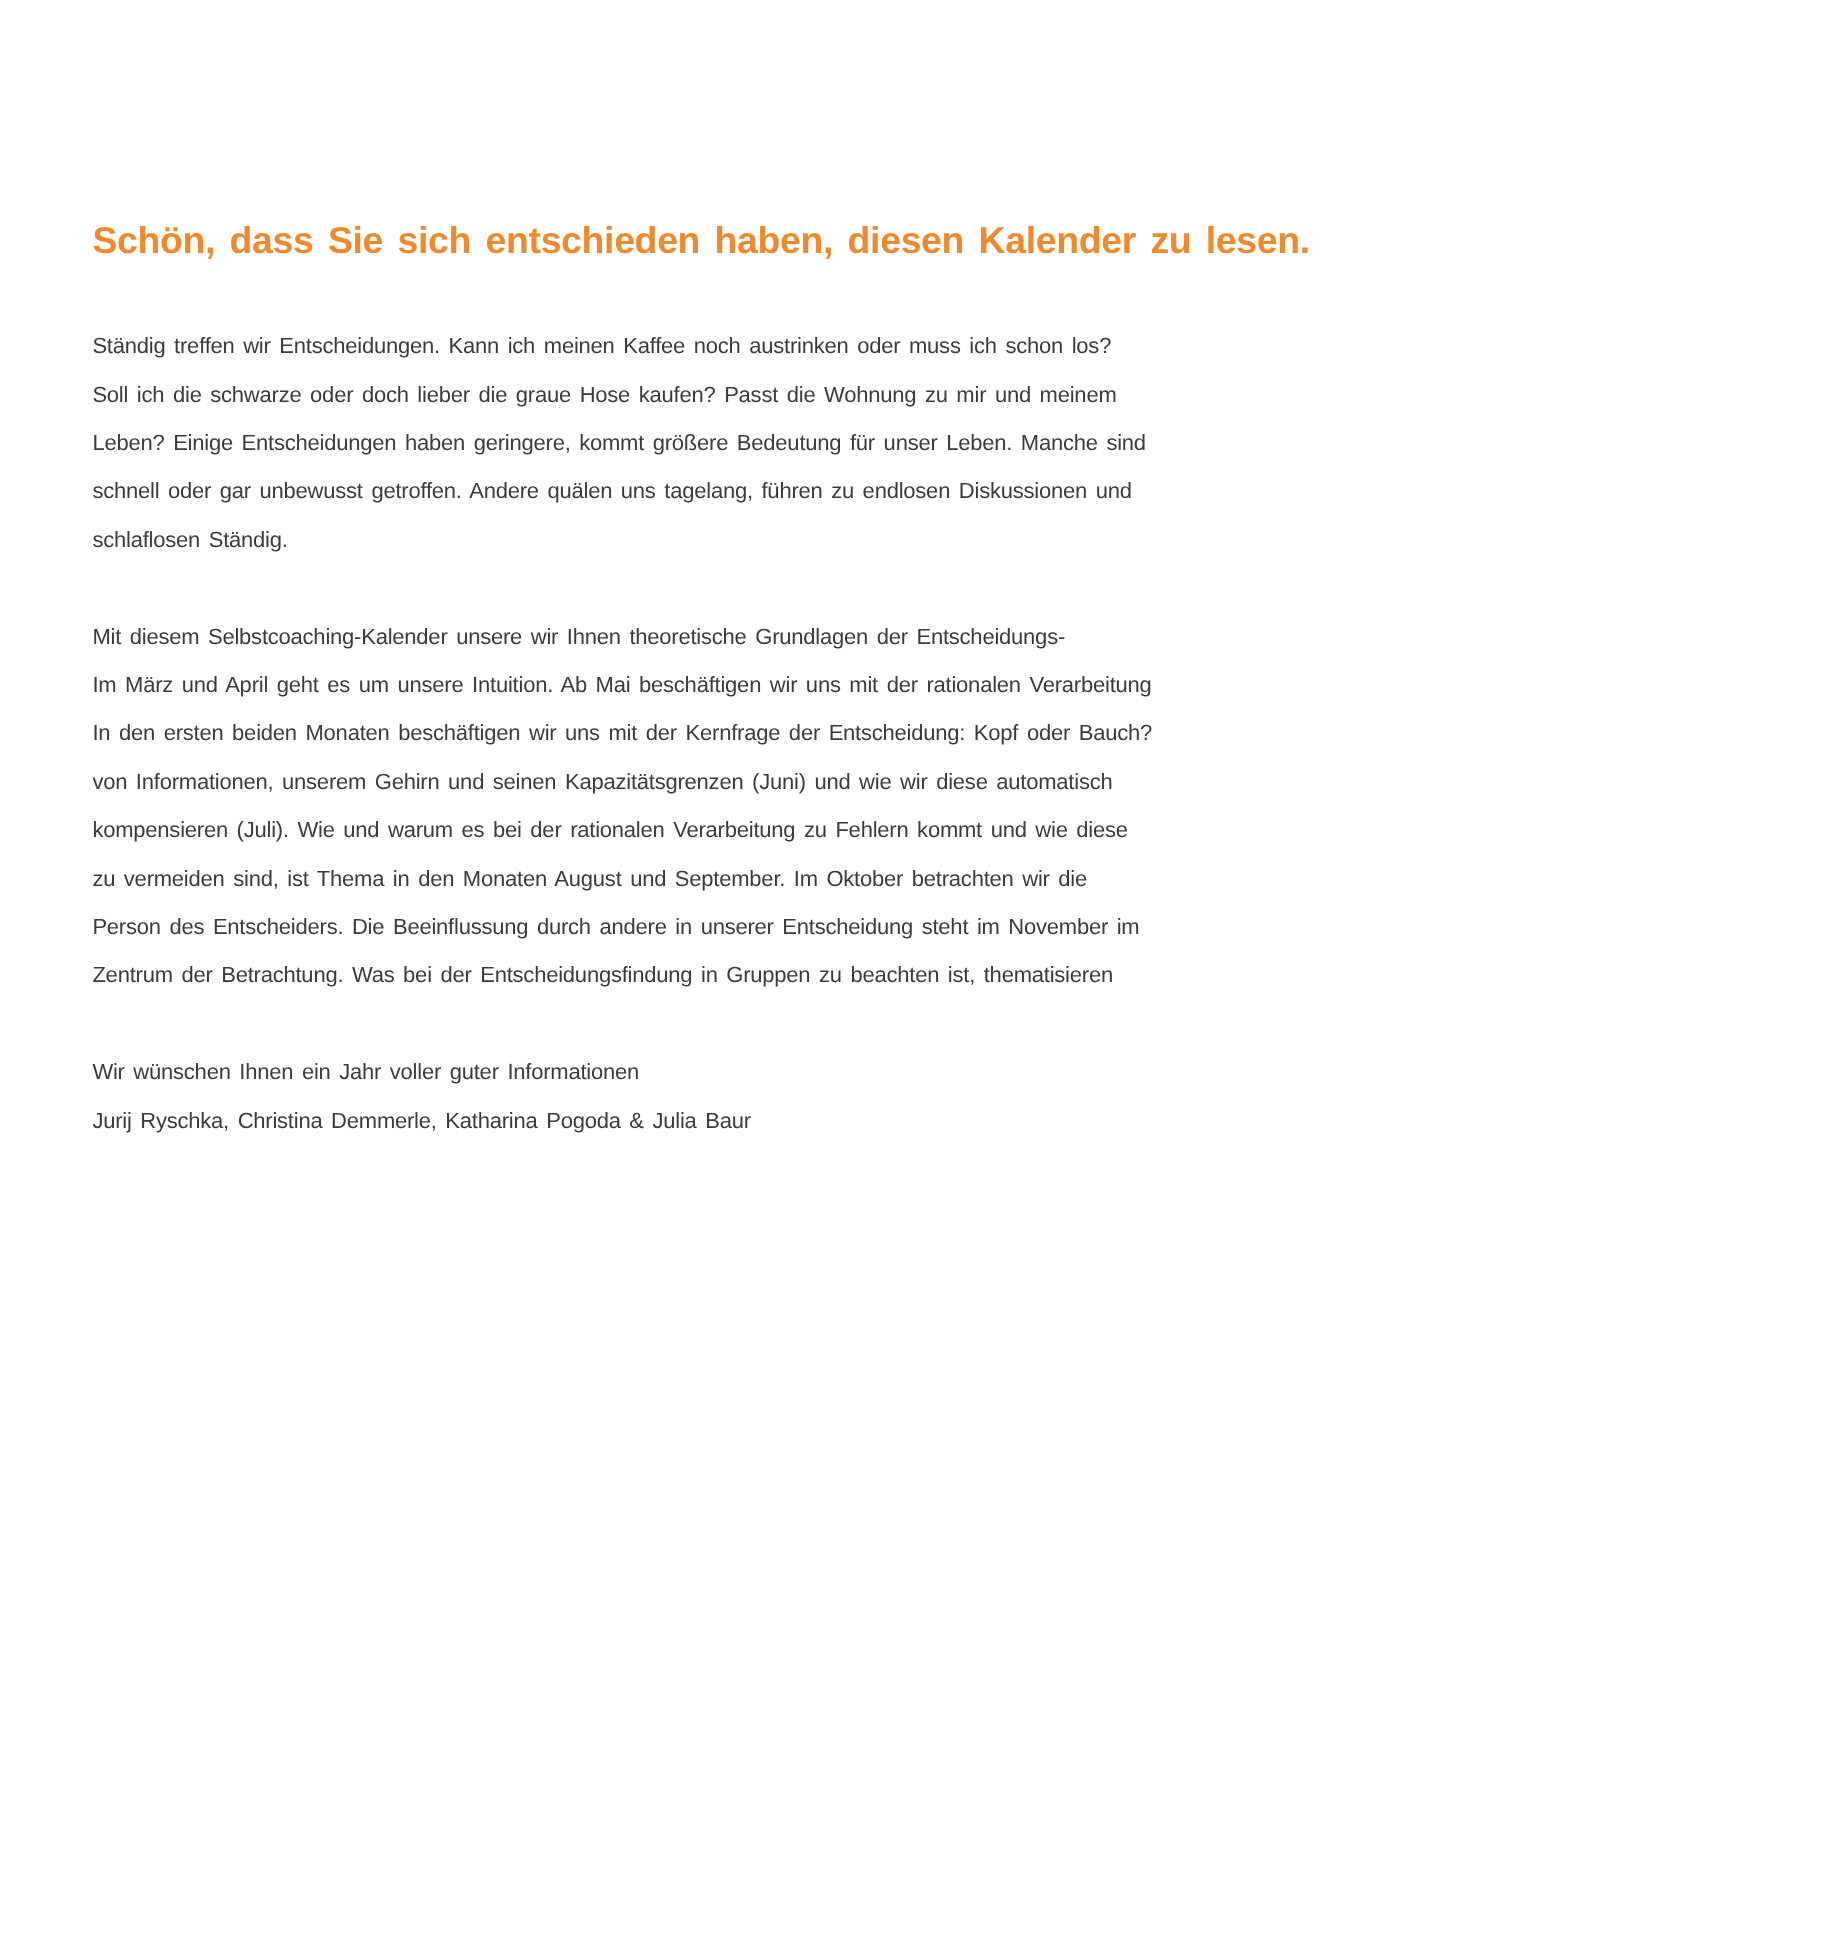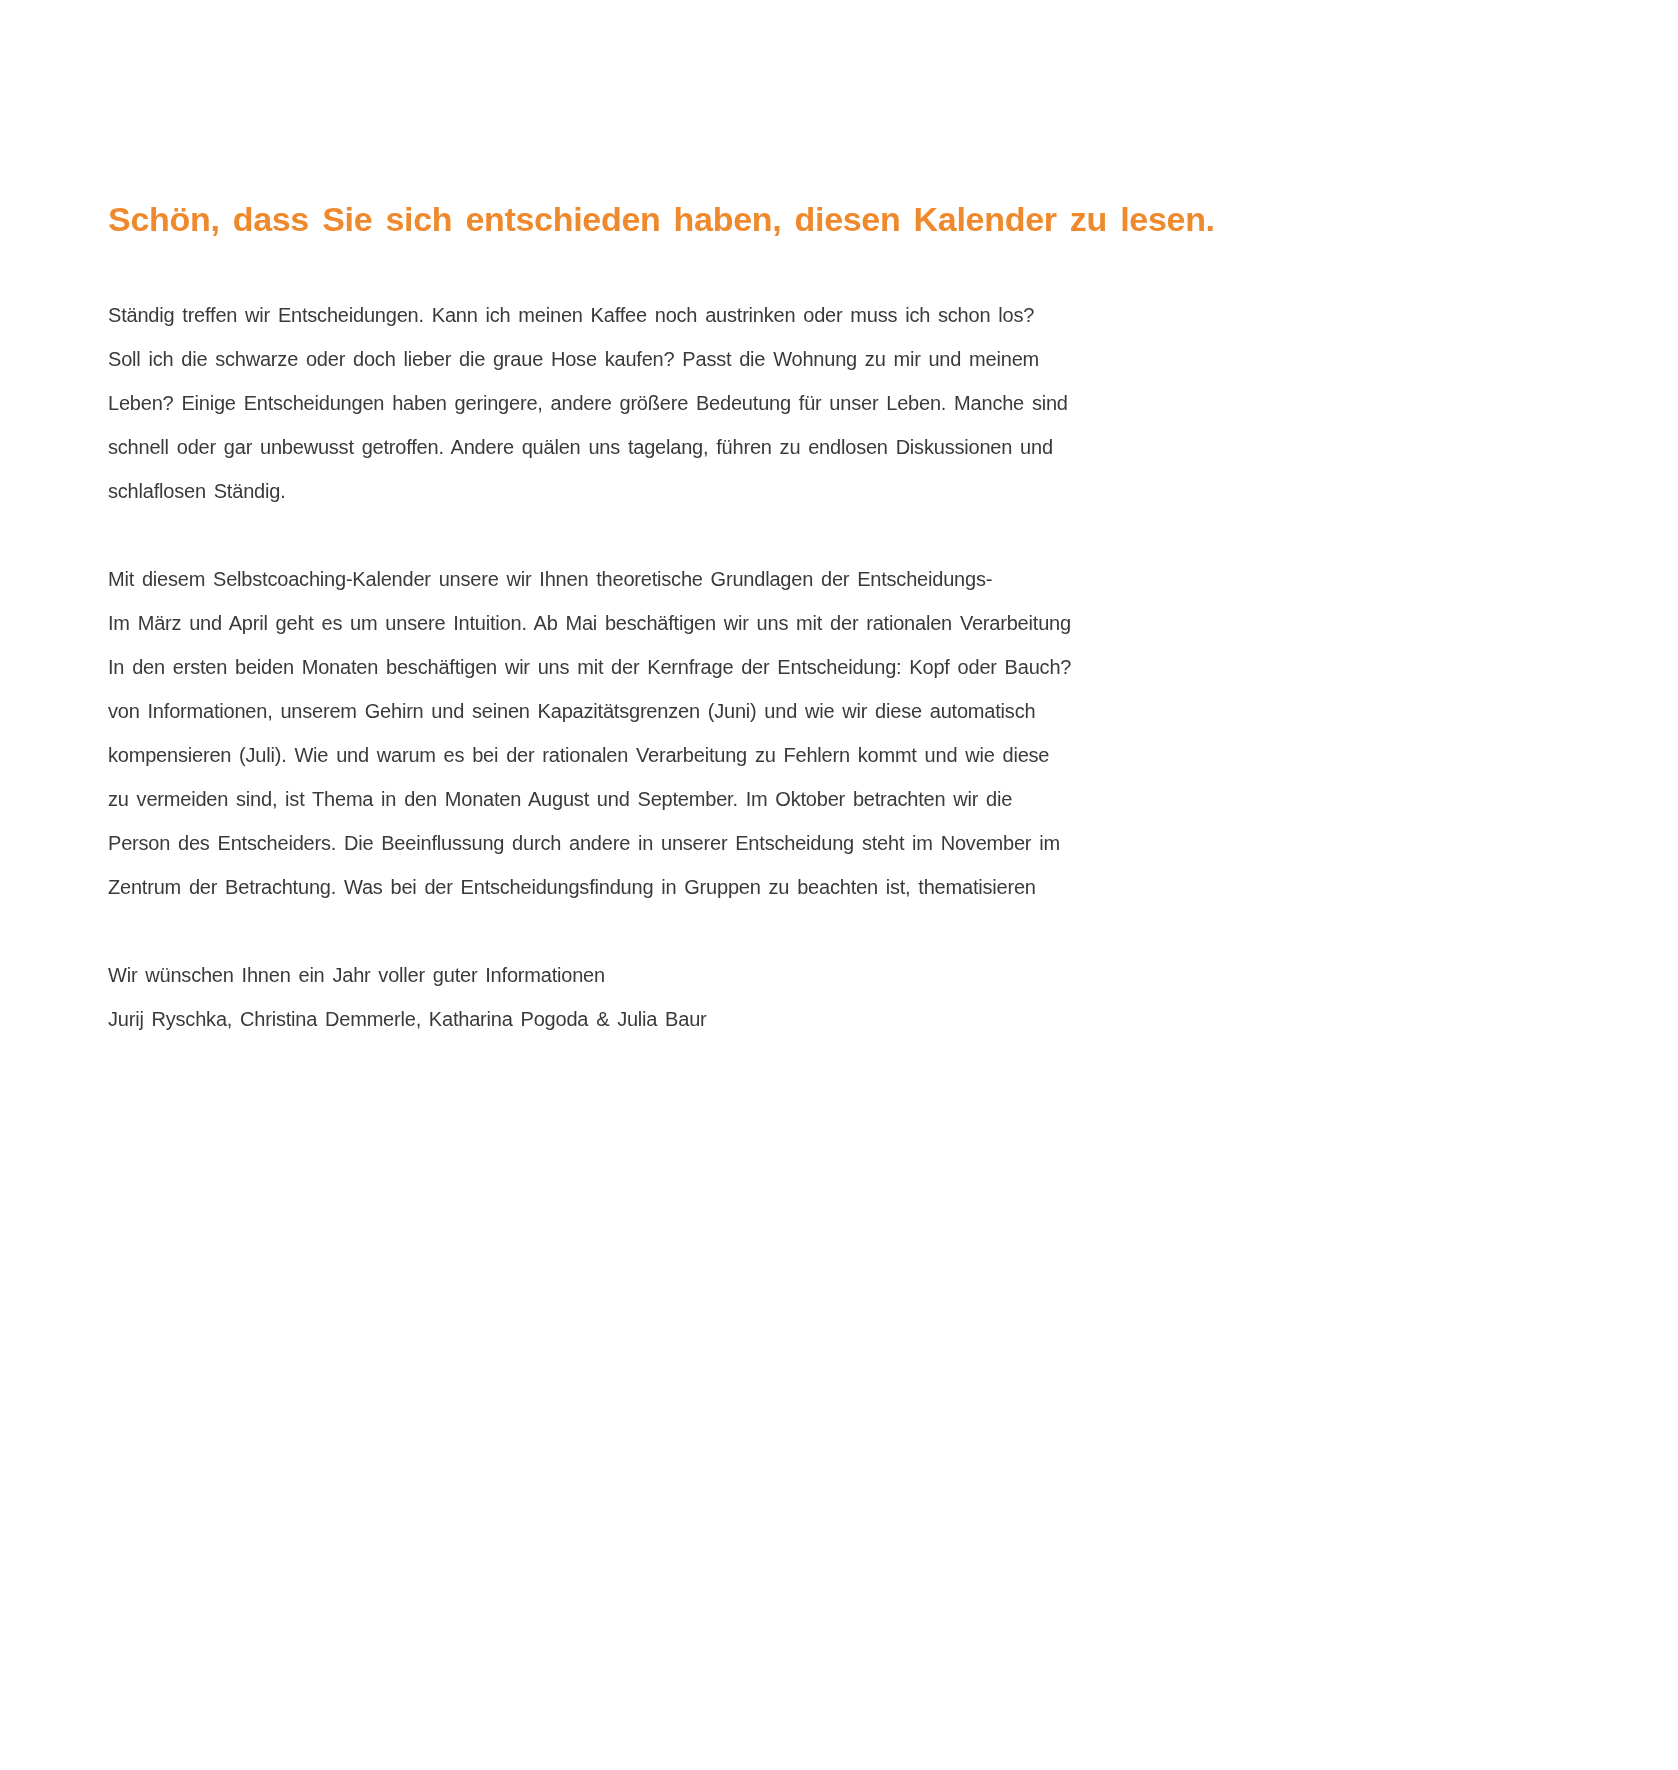--- a/index.html
+++ b/index.html
@@ -6,21 +6,21 @@
     margin: 0;
     padding: 0;
     background: #ffffff;
   }
   .page {
     position: relative;
     width: 1678px;
     height: 1770px;
     background: #ffffff;
     box-sizing: border-box;
-    padding: 197px 110px 0 108px;
+    padding: 197px 110px 0 84px;
     font-family: "Liberation Sans", sans-serif;
     color: #3a3a3a;
     overflow: hidden;
   }
   .heading {
     margin: 0 0 52px 0;
     font-size: 34px;
     line-height: 44px;
     font-weight: bold;
     letter-spacing: -0.3px;
@@ -39,21 +39,21 @@
 </style>
 </head>
 <body>
 
 <div class="page">
   <h1 class="heading" style="color: rgb(238, 138, 45);">Schön, dass Sie sich entschieden haben, diesen Kalender zu lesen.</h1>
 
   <div class="para">
       <div class="text-line">Ständig treffen wir Entscheidungen. Kann ich meinen Kaffee noch austrinken oder muss ich schon los?</div>
       <div class="text-line">Soll ich die schwarze oder doch lieber die graue Hose kaufen? Passt die Wohnung zu mir und meinem</div>
-      <div class="text-line">Leben? Einige Entscheidungen haben geringere, andere größere Bedeutung für unser Leben. Manche sind</div>
+      <div class="text-line">Leben? Einige Entscheidungen haben geringere, kommt größere Bedeutung für unser Leben. Manche sind</div>
       <div class="text-line">schnell oder gar unbewusst getroffen. Andere quälen uns tagelang, führen zu endlosen Diskussionen und</div>
       <div class="text-line">schlaflosen Ständig.</div>
     </div>
 
   <div class="para">
       <div class="text-line">Mit diesem Selbstcoaching-Kalender unsere wir Ihnen theoretische Grundlagen der Entscheidungs-</div>
       <div class="text-line">Im März und April geht es um unsere Intuition. Ab Mai beschäftigen wir uns mit der rationalen Verarbeitung</div>
       <div class="text-line">In den ersten beiden Monaten beschäftigen wir uns mit der Kernfrage der Entscheidung: Kopf oder Bauch?</div>
       <div class="text-line">von Informationen, unserem Gehirn und seinen Kapazitätsgrenzen (Juni) und wie wir diese automatisch</div>
       <div class="text-line">kompensieren (Juli). Wie und warum es bei der rationalen Verarbeitung zu Fehlern kommt und wie diese</div>

